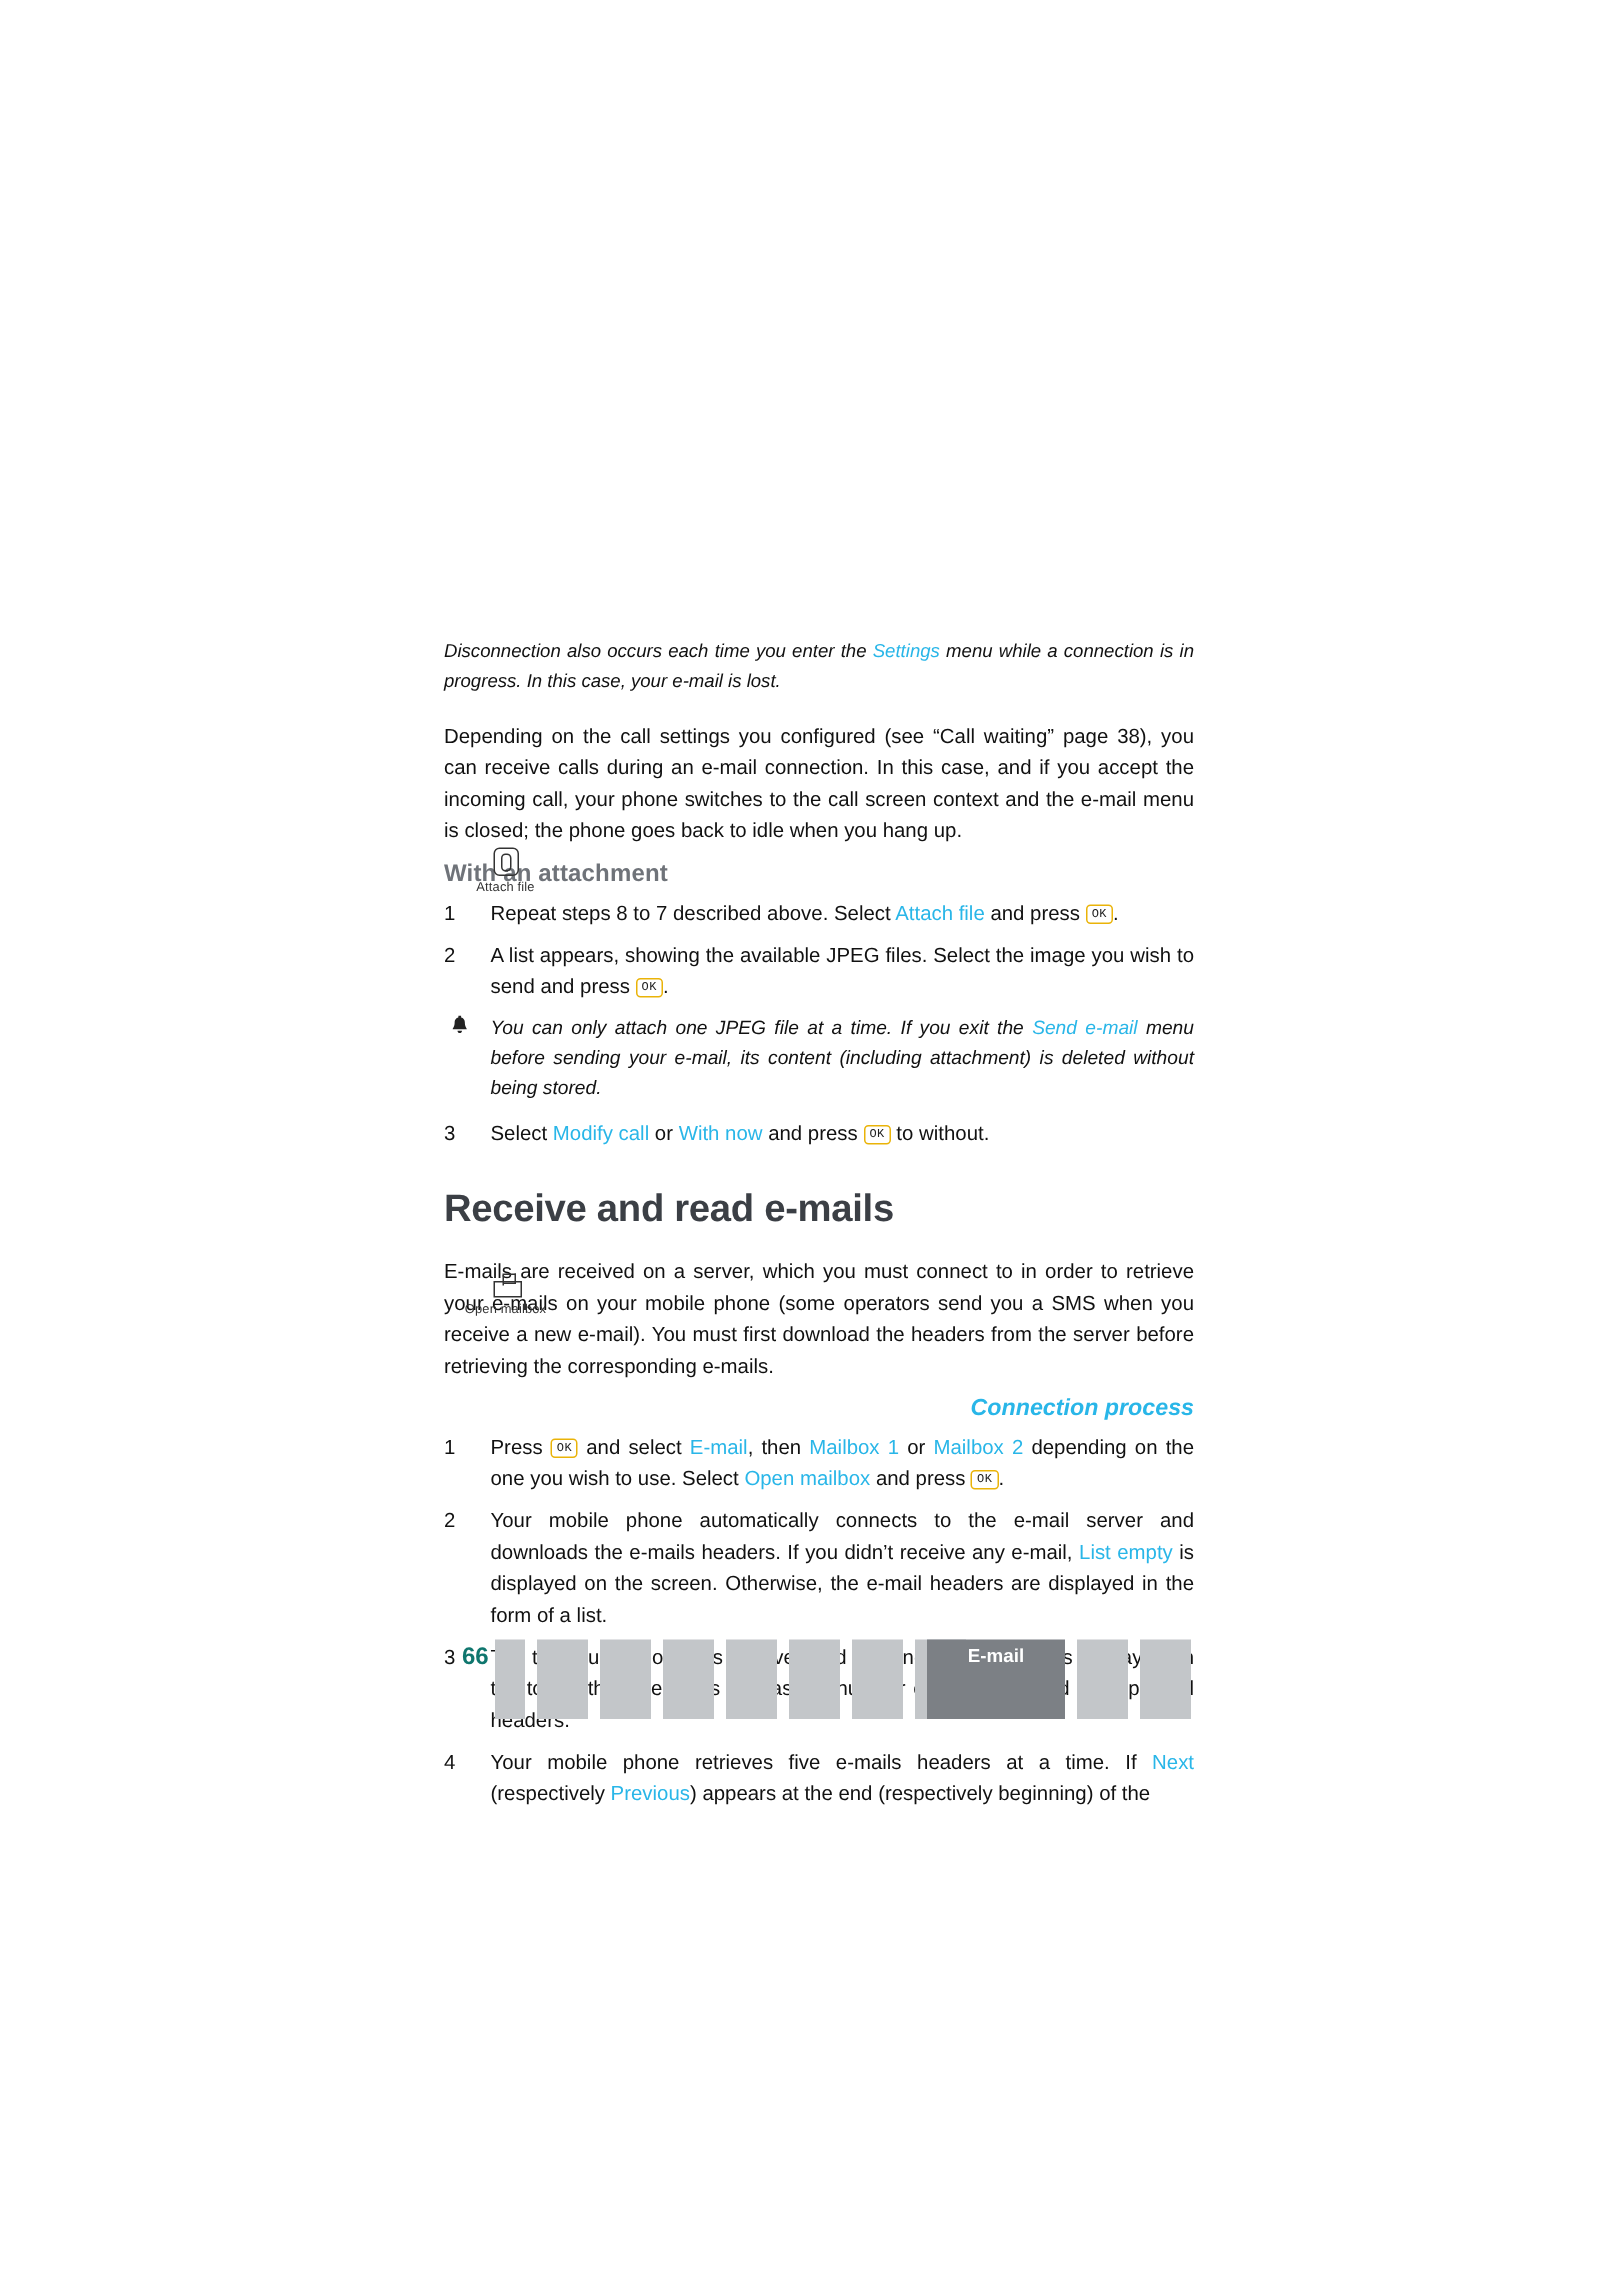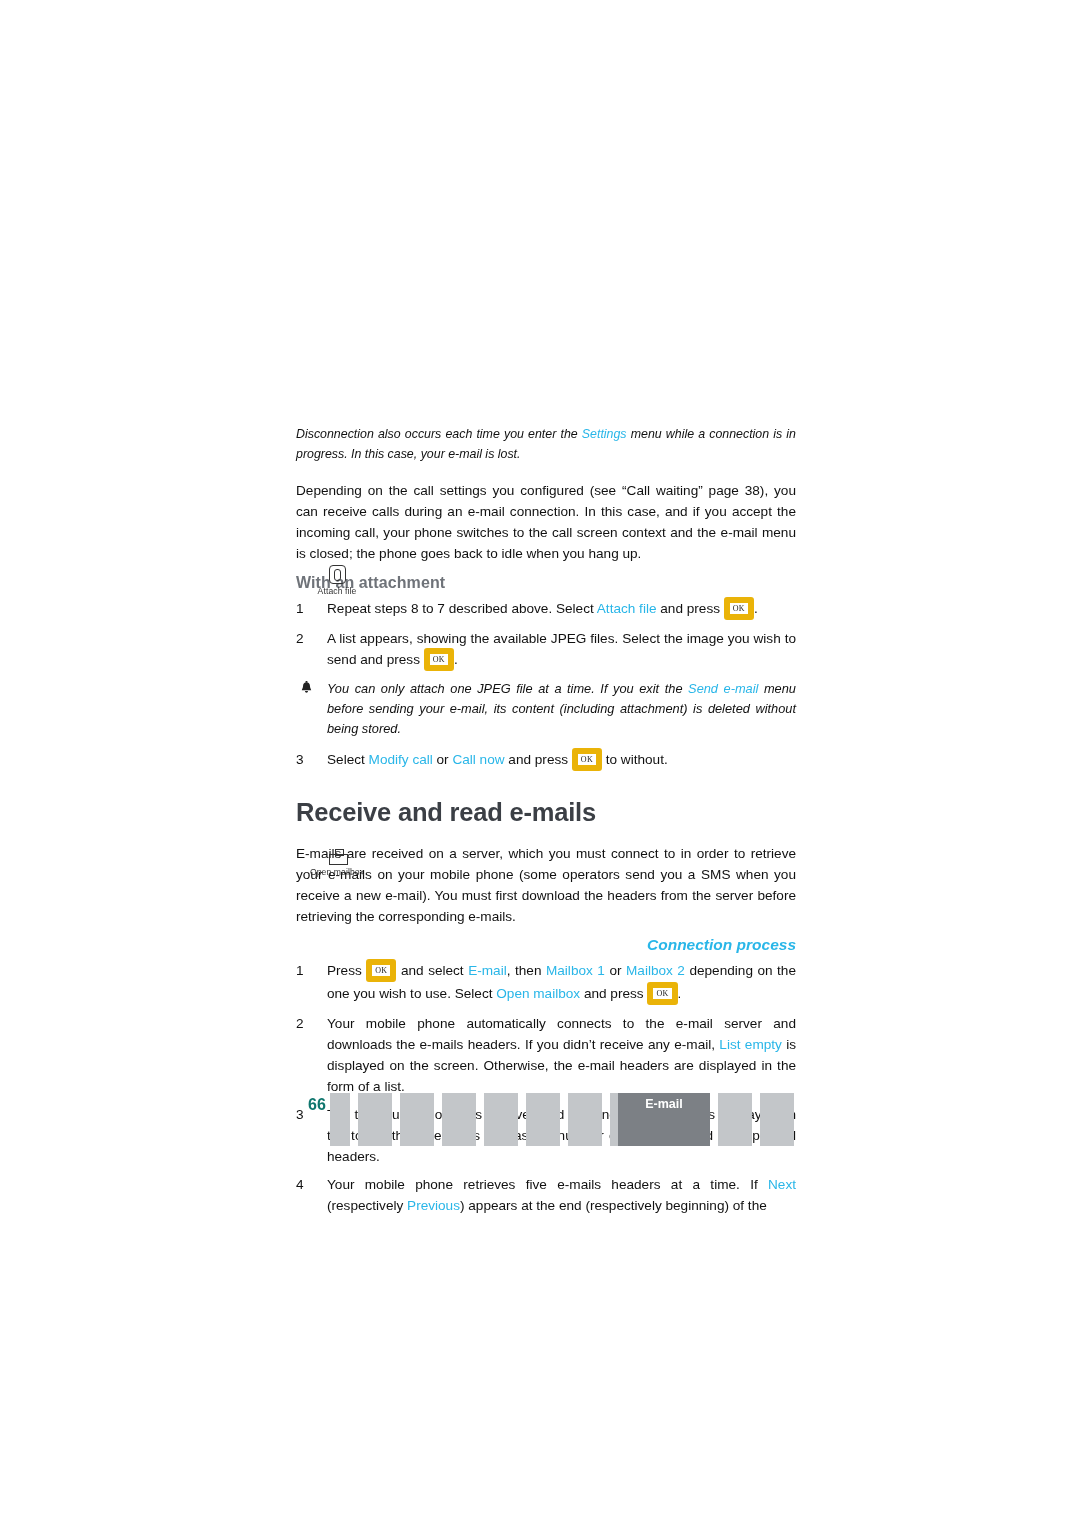--- a/index.html
+++ b/index.html
@@ -85,27 +85,27 @@
     flex: 1 1 auto;
     font-size: 13.6px;
     line-height: 21px;
     text-align: justify;
     color: #111;
   }
 
   
   .okkey {
     display: inline-block;
-    border: 6px solid #eab308;
+    border: 1px solid #eab308;
     border-radius: 3px;
     font-size: 8px;
     line-height: 9px;
     padding: 1px 3px 1px 3px;
     vertical-align: 1px;
-    font-family: Liberation Serif, serif;
+    font-family: Liberation Mono, monospace;
     letter-spacing: 0.3px;
     color: #222;
     position: relative;
     top: -1px;
   }
 
   
   .tip {
     position: relative;
     font-style: italic;
@@ -241,21 +241,21 @@
           <path d="M6.5 1.2c-2 0-3.4 1.5-3.4 3.4 0 3-1.3 3.6-1.3 4.6h9.4c0-1-1.3-1.6-1.3-4.6 0-1.9-1.4-3.4-3.4-3.4z" fill="#222"></path>
           <rect x="5.6" y="0" width="1.8" height="1.6" fill="#222"></rect>
           <path d="M5 10.1h3c0 .9-.7 1.6-1.5 1.6S5 11 5 10.1z" fill="#222"></path>
         </svg>
       </span>
       <span>You can only attach one JPEG file at a time. If you exit the </span><span class="blue">Send e-mail</span><span> menu before sending your e-mail, its content (including attachment) is deleted without being stored.</span>
     </div>
 
     <div class="step">
       <div class="step-num">3</div>
-      <div class="step-body"><span>Select </span><span class="blue">Modify call</span><span> or </span><span class="blue">Call now</span><span> and press </span><span class="okkey">OK</span><span> to without.</span></div>
+      <div class="step-body"><span>Select </span><span class="blue">Modify call</span><span> or </span><span class="blue">With now</span><span> and press </span><span class="okkey">OK</span><span> to without.</span></div>
     </div>
 
     <h1 class="h-main">Receive and read e-mails</h1>
 
     <p class="para">E-mails are received on a server, which you must connect to in order to retrieve your e-mails on your mobile phone (some operators send you a SMS when you receive a new e-mail). You must first download the headers from the server before retrieving the corresponding e-mails.</p>
 
     <h4 class="h-italic">Connection process</h4>
 
     <div class="step">
       <div class="step-num">1</div>

